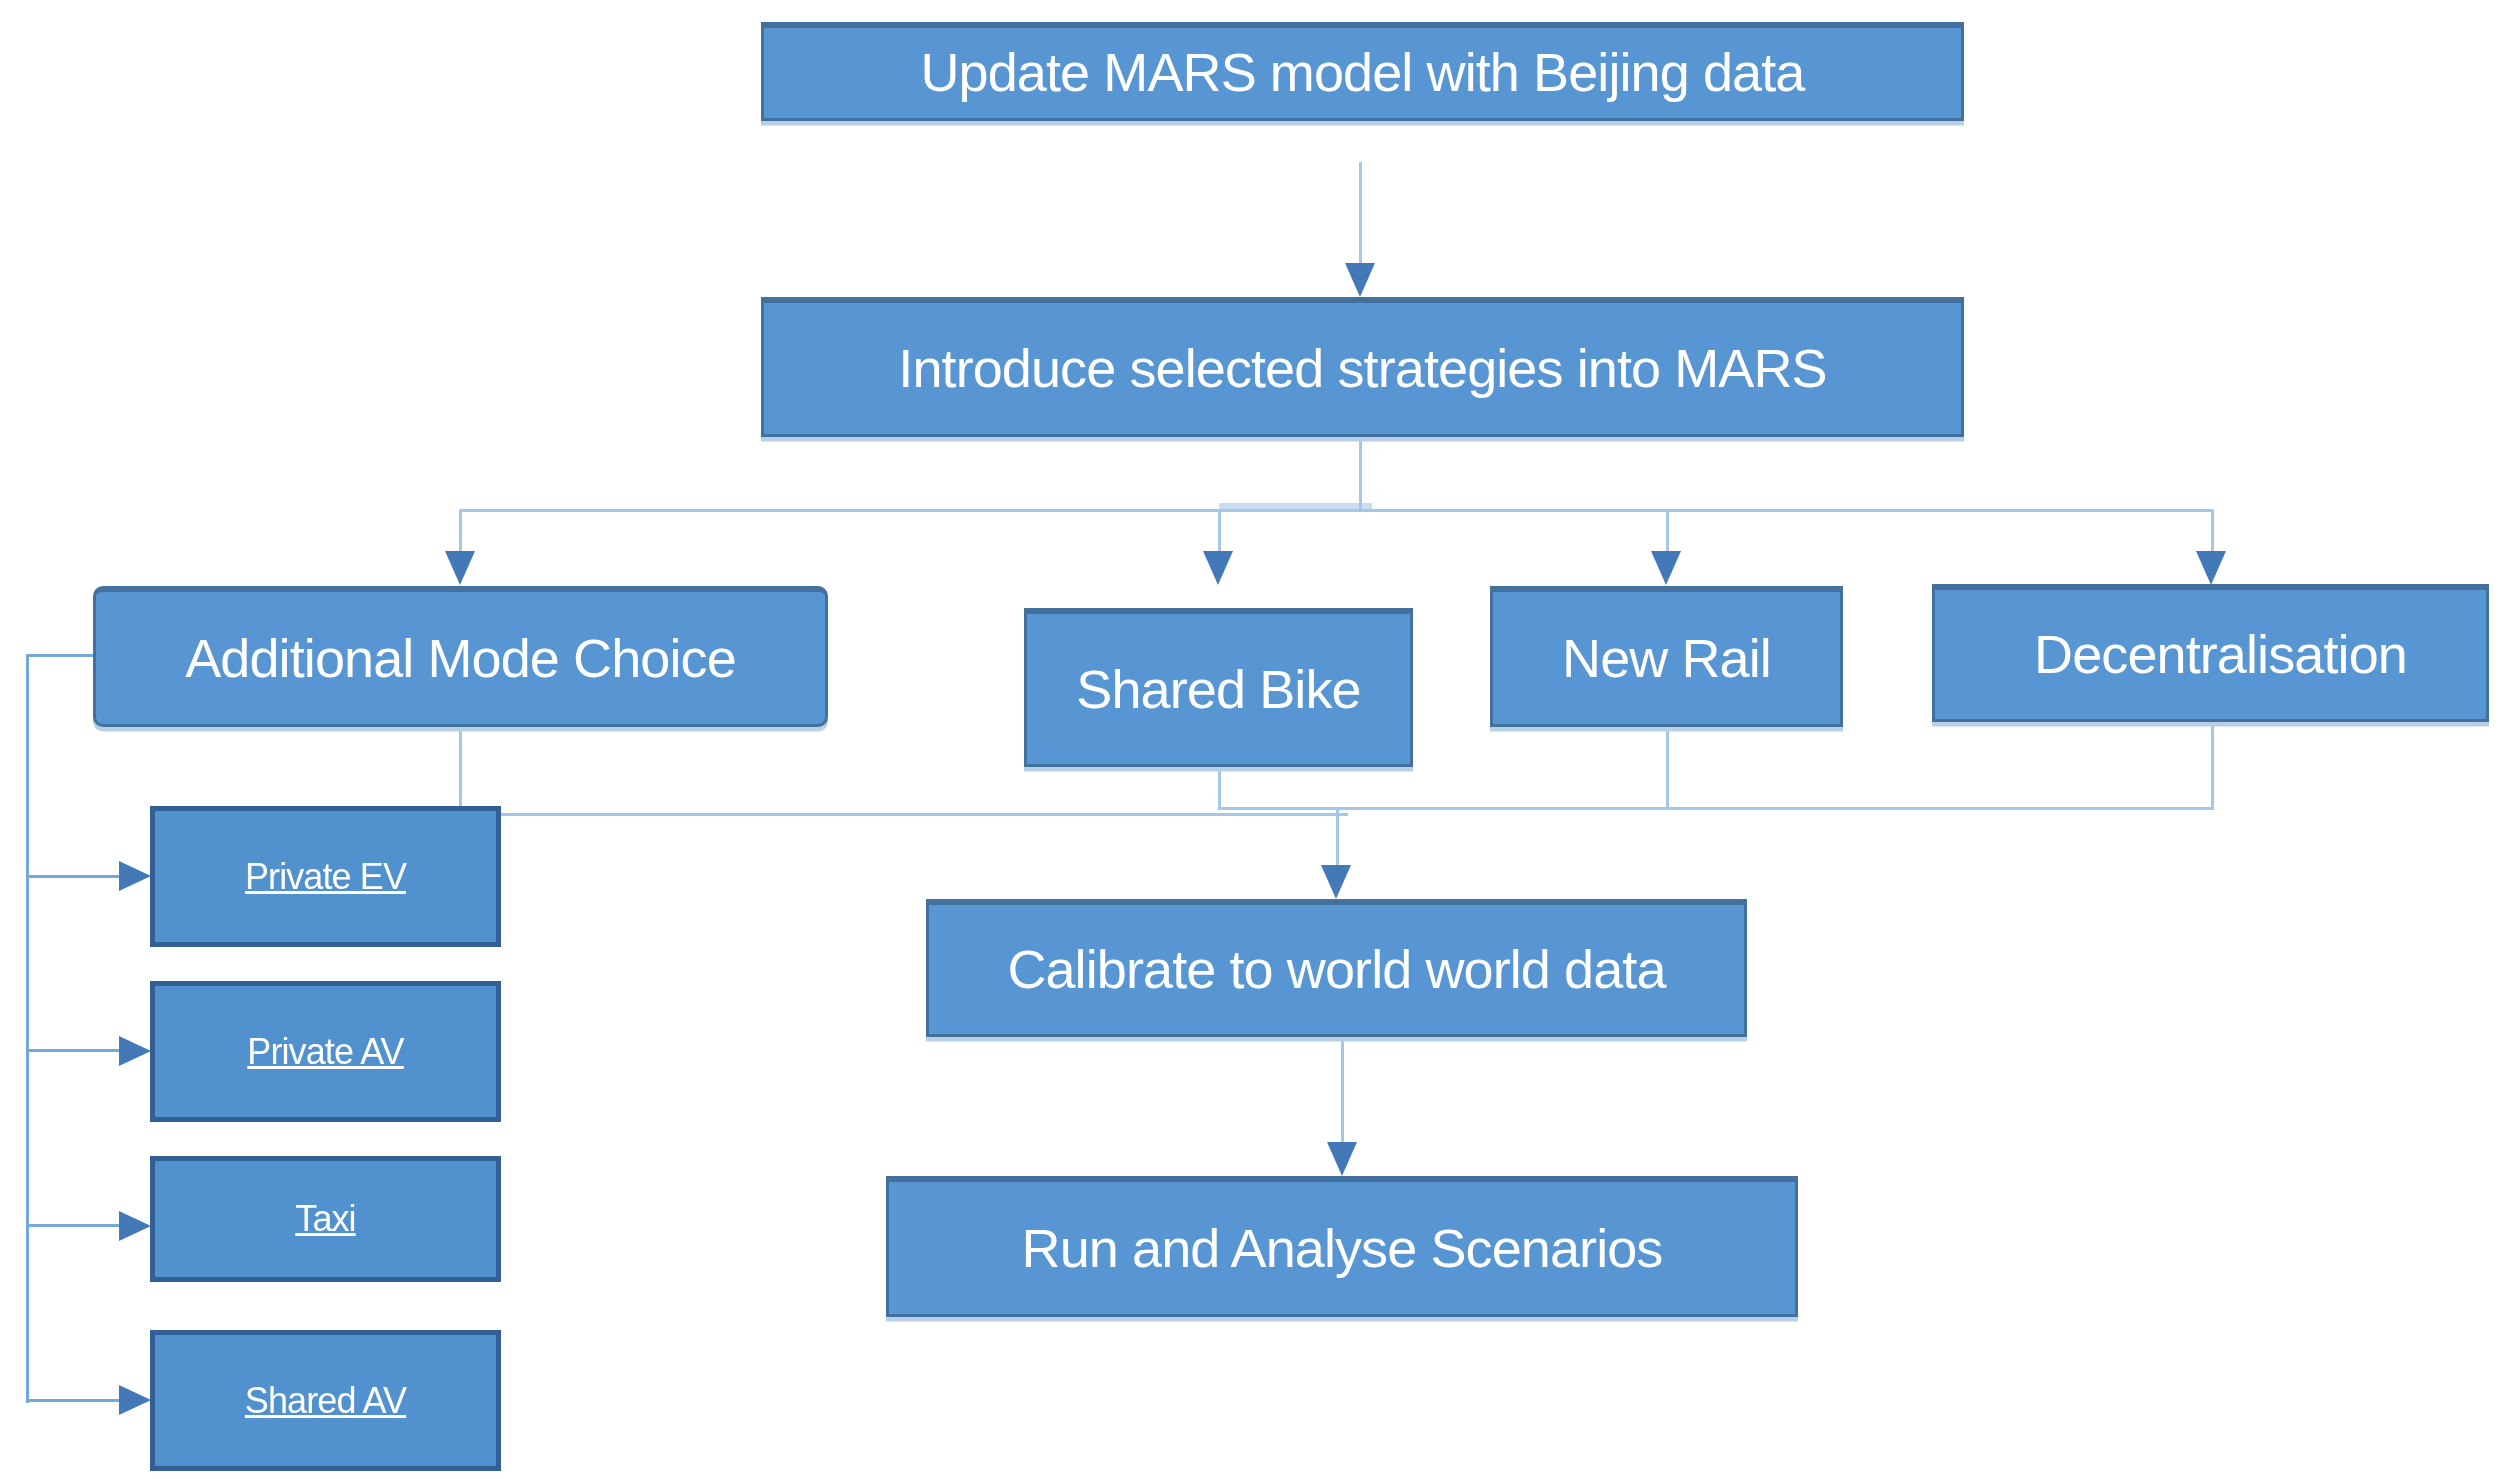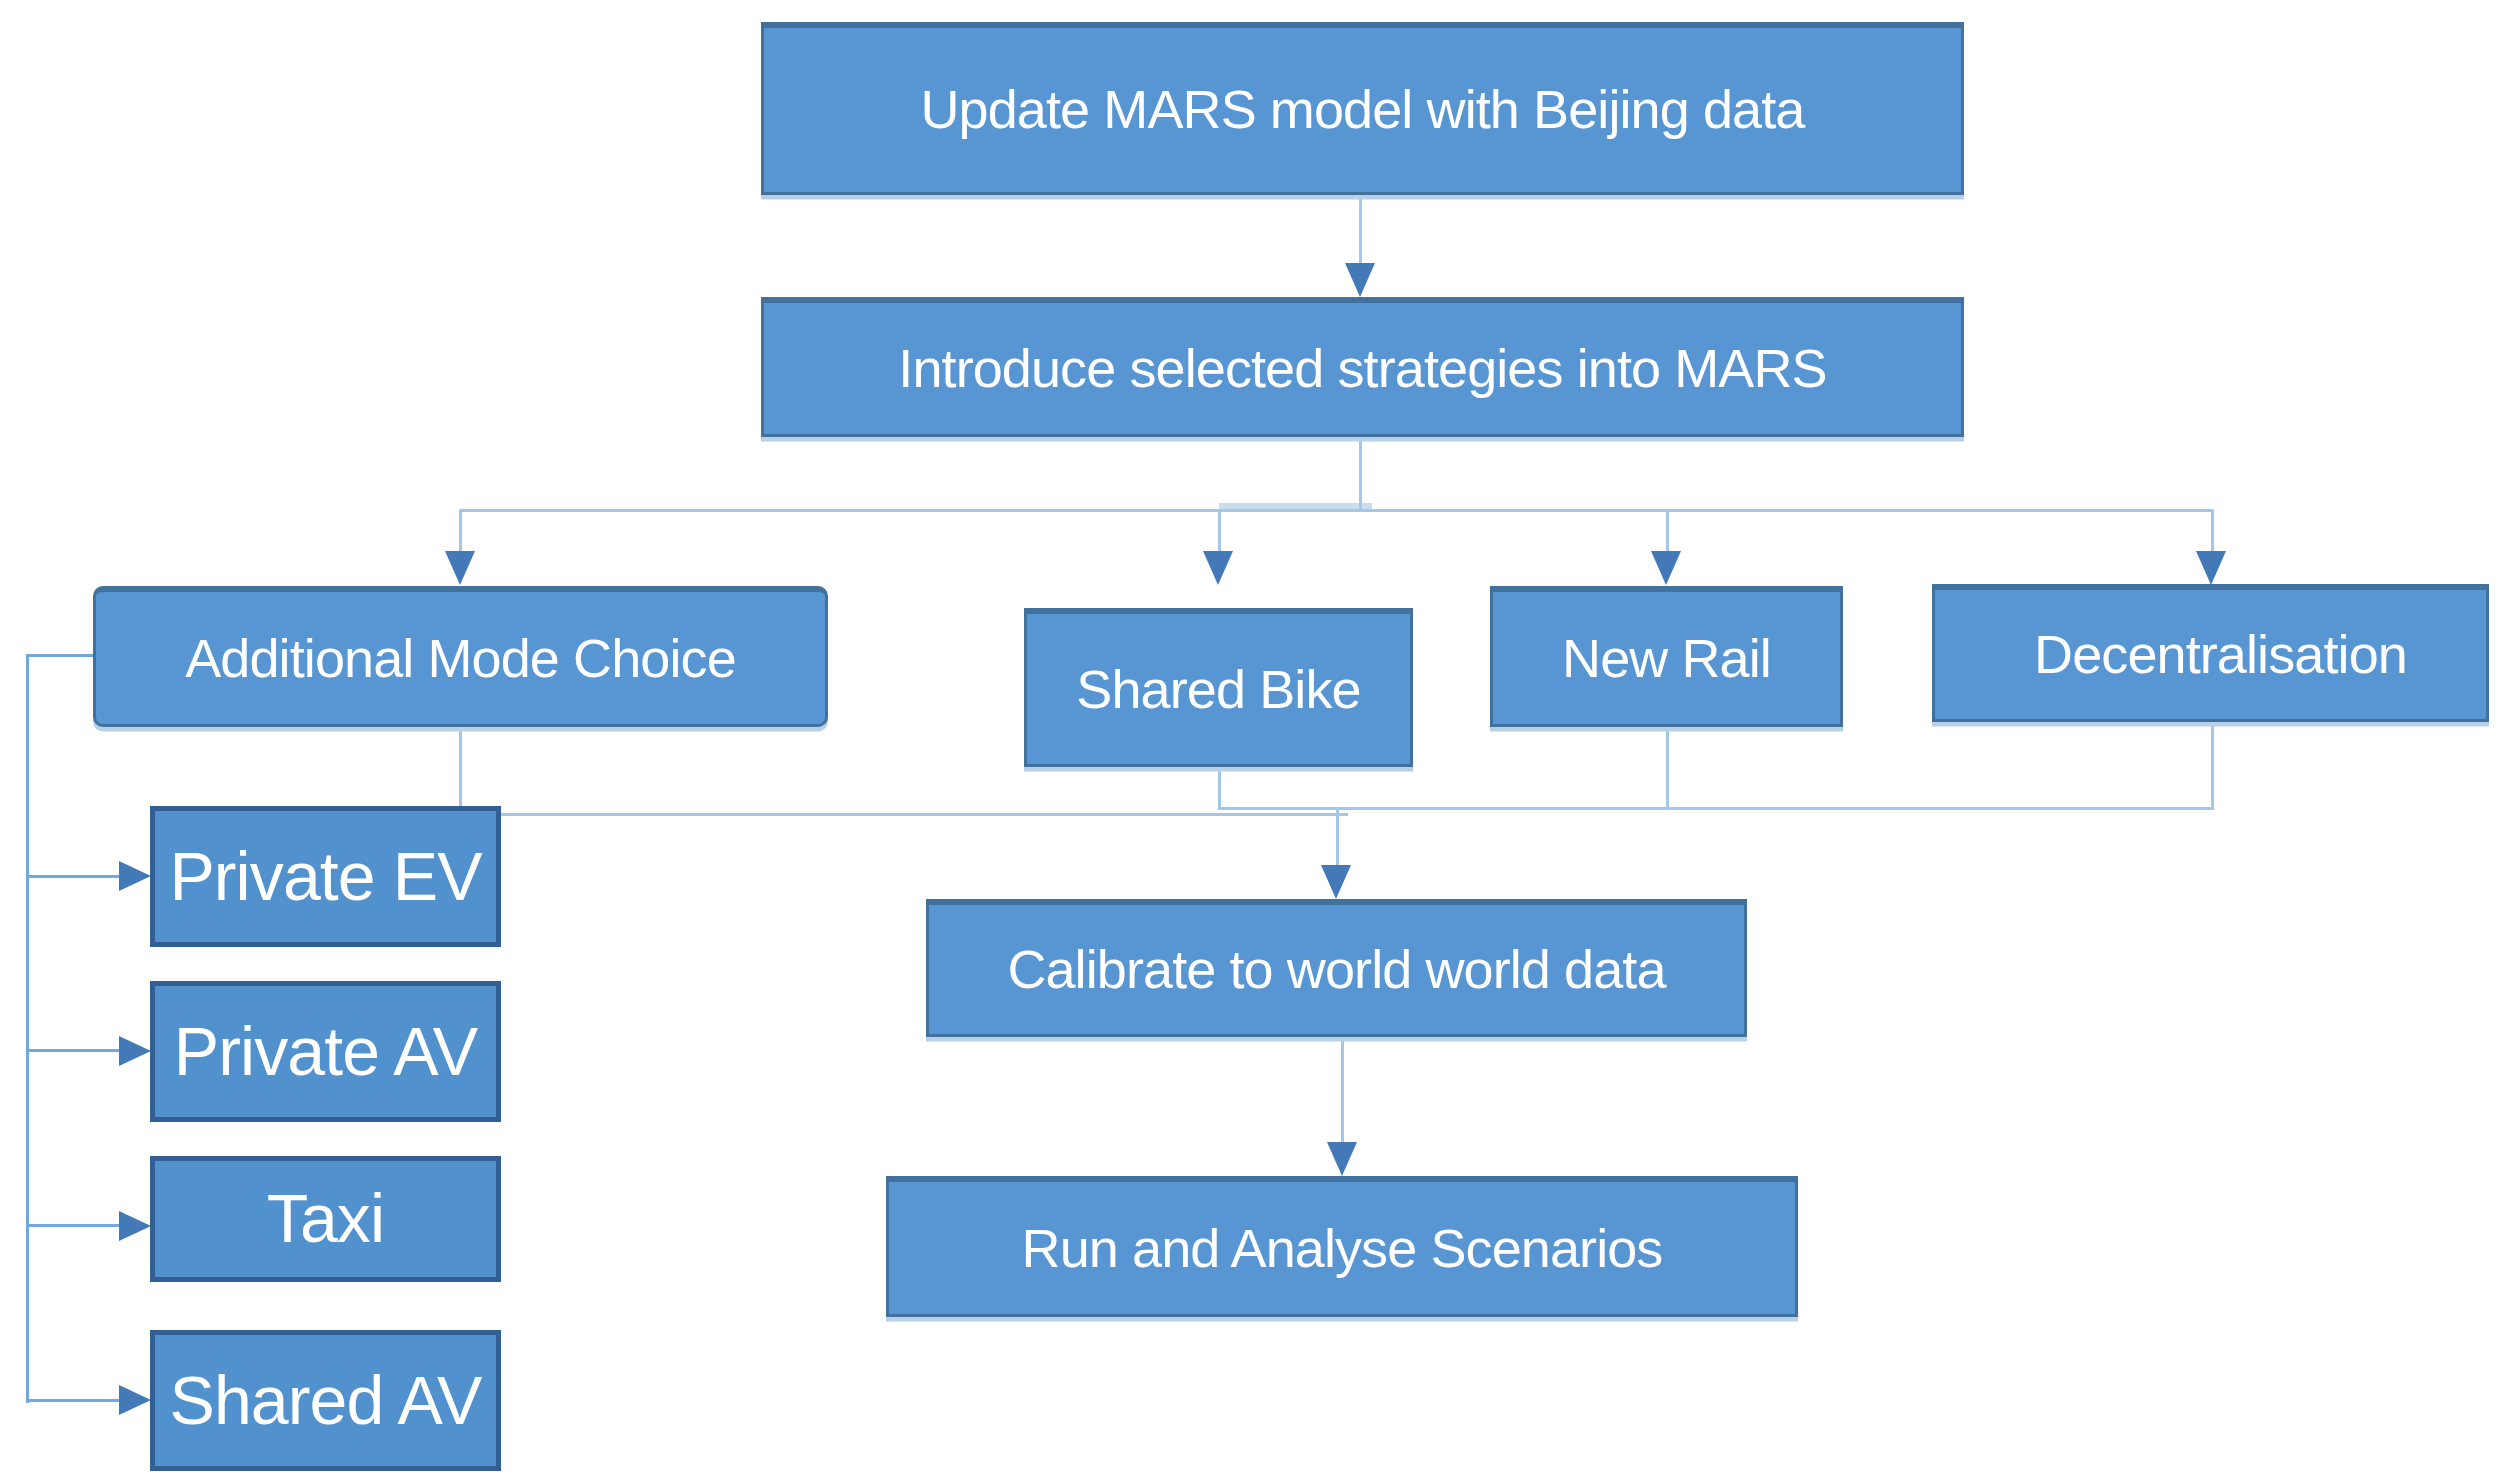--- a/index.html
+++ b/index.html
@@ -19,21 +19,21 @@
     border:3.6px solid var(--box_border,#41719C);
     border-top-width:6.3px;
     box-shadow:0 4.5px 0 0 var(--box_glow,#B7D0E6);
     display:flex; align-items:center; justify-content:center;
     color:var(--text,#fff); font-size:54px; line-height:1.05;
     letter-spacing:-0.9px; white-space:nowrap; z-index:2;
   }
   .box.sub{
     background:var(--sub_fill,#5191CE);
     border:5.4px solid var(--sub_border,#325F94);
-    box-shadow:none; font-size:68px;
+    box-shadow:none; font-size:36px;text-decoration:underline;
   }
   .line{position:absolute; background:var(--line_light,#A4C7E8); z-index:1;}
   .line.mid{background:var(--line_mid,#74A7DA);}
   .band{position:absolute; background:var(--band,#C9DDF0); z-index:0;}
   .head-down{
     position:absolute; width:0; height:0; z-index:3;
     border-left:15.3px solid transparent; border-right:15.3px solid transparent;
     border-top:34px solid var(--head,#4279B6);
   }
   .head-right{
@@ -88,21 +88,21 @@
 
   <div class="line" style="left:460px; top:813px; width:888px; height:2.7px;"></div>
   <div class="line" style="left:1219px; top:807px; width:994px; height:2.7px;"></div>
 
   <div class="line" style="left:1336px; top:810px; width:2.7px; height:57px;"></div>
   <div class="head-down" style="left:1321px; top:865px;"></div>
 
   <div class="line" style="left:1341px; top:1037px; width:2.7px; height:109px;"></div>
   <div class="head-down" style="left:1327px; top:1142px;"></div>
 
-  <div class="box" style="left:761px; top:21.6px; width:1203px; height:173px;">
+  <div class="box" style="left:761px; top:21.6px; width:1203px; height:99px;">
     <span>Update MARS model with Beijing data</span>
   </div>
 
   <div class="box" style="left:761px; top:297px; width:1203px; height:140px;">
     <span>Introduce selected strategies into MARS</span>
   </div>
 
   <div class="box" style="left:93px; top:586px; width:735px; height:141px;border-radius:10px;">
     <span>Additional Mode Choice</span>
   </div>

